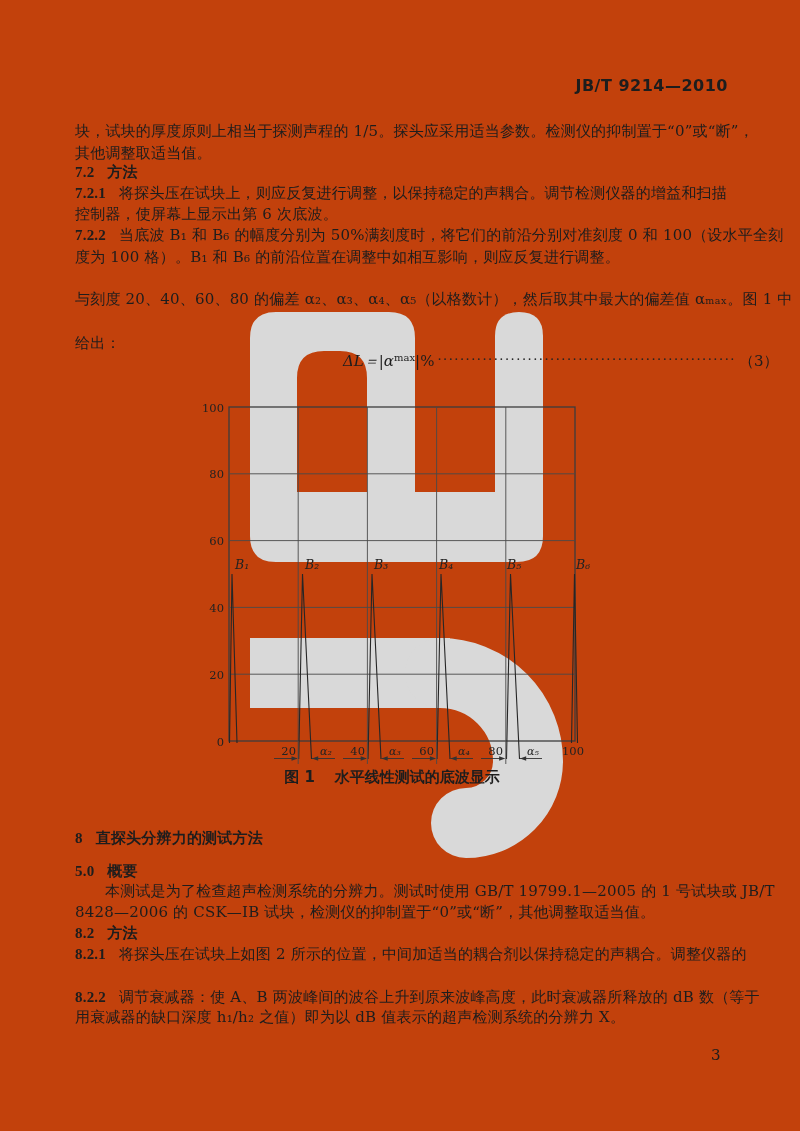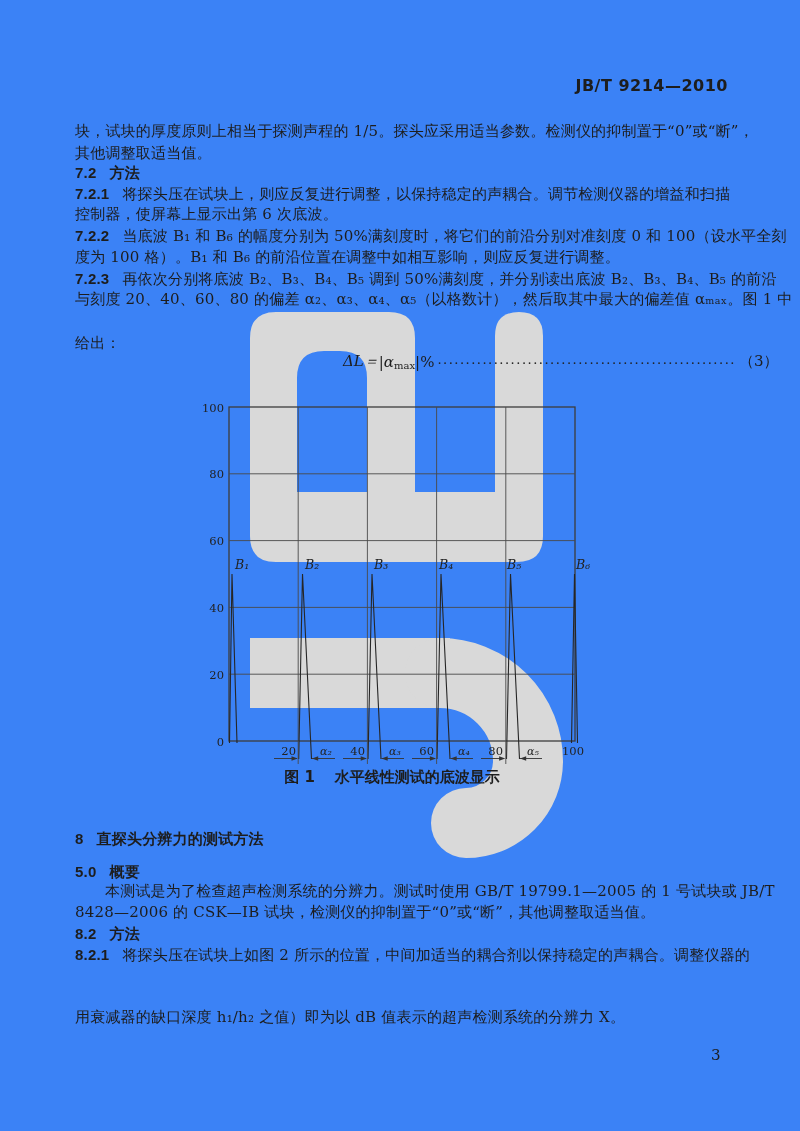--- a/index.html
+++ b/index.html
@@ -1,45 +1,45 @@
 <!DOCTYPE html>
 <html><head>
 <meta charset="utf-8">
 <style>
   html,body { margin:0; padding:0; background:#e8e8e8; }
   .page {
     position:relative; width:800px; height:1131px; margin:0 auto;
-    background:#3b82f6; overflow:hidden;
+    background:#c2410c; overflow:hidden;
     font-family:"DejaVu Serif","Liberation Serif",serif;
     color:#1d1d1d;
   }
   .wm { position:absolute; left:0; top:0; }
   .hdr {
     position:absolute; top:76px; right:72px;
     font-family:"DejaVu Sans","Liberation Sans",sans-serif;
     font-weight:bold; font-size:16px; letter-spacing:0.5px;
   }
   .tline {
     position:absolute; left:75px; width:660px;
     font-size:15px; line-height:19px; letter-spacing:0.2px;
     white-space:nowrap;
   }
   .indent { padding-left:30px; }
   .cnum {
-    font-family:Liberation Sans, sans-serif;
+    font-family:Liberation Serif, serif;
     font-weight:bold; margin-right:13px;
   }
   .chead {
     font-family:"DejaVu Sans","Liberation Sans",sans-serif;
     font-weight:bold;
     text-align:right;
   }
   .formula {
     position:absolute; left:343px; top:352px;
-    font-size:15px; display:flex; align-items:flex-end;
+    font-size:15px; display:flex; align-items:flex-start;
   }
   .formula .var { font-style:italic; }
   .formula sub { font-size:10px; }
   .formula .dots { font-size:13px; letter-spacing:1.5px; margin:0 3px; color:#222; }
   .chart-wrap { position:absolute; left:185px; top:396px; }
   .caption {
     position:absolute; left:0; top:768px; width:784px; text-align:center;
     font-family:"DejaVu Sans","Liberation Sans",sans-serif;
     font-weight:bold; font-size:15px;
   }
@@ -69,21 +69,20 @@
   <div class="tline" style="top:144px"><span>其他调整取适当值。</span></div>
 
   <div class="tline" style="top:163px"><span class="cnum">7.2</span><span class="chead">方法</span></div>
 
   <div class="tline" style="top:184px"><span class="cnum">7.2.1</span><span>将探头压在试块上，则应反复进行调整，以保持稳定的声耦合。调节检测仪器的增益和扫描</span></div>
   <div class="tline" style="top:205px"><span>控制器，使屏幕上显示出第 6 次底波。</span></div>
 
   <div class="tline" style="top:226px"><span class="cnum">7.2.2</span><span>当底波 B₁ 和 B₆ 的幅度分别为 50%满刻度时，将它们的前沿分别对准刻度 0 和 100（设水平全刻</span></div>
   <div class="tline" style="top:248px"><span>度为 100 格）。B₁ 和 B₆ 的前沿位置在调整中如相互影响，则应反复进行调整。</span></div>
 
-  <div class="tline" style="top:269px"><span class="cnum">7.2.3</span><span>再依次分别将底波 B₂、B₃、B₄、B₅ 调到 50%满刻度，并分别读出底波 B₂、B₃、B₄、B₅ 的前沿</span></div>
   <div class="tline" style="top:290px"><span>与刻度 20、40、60、80 的偏差 α₂、α₃、α₄、α₅（以格数计），然后取其中最大的偏差值 αₘₐₓ。图 1 中</span></div>
   <div class="tline" style="top:334px"><span>给出：</span></div>
 
   <div class="formula">
     <span class="var">ΔL＝</span>
     <span class="var">|α</span>
     <sub>max</sub>
     <span>|%</span>
     <span class="dots">·····················································</span>
     <span>（3）</span>
@@ -184,17 +183,18 @@
   <div class="tline" style="top:829px"><span class="cnum">8</span><span class="chead">直探头分辨力的测试方法</span></div>
 
   <div class="tline" style="top:862px"><span class="cnum">5.0</span><span class="chead">概要</span></div>
   <div class="tline indent" style="top:882px"><span>本测试是为了检查超声检测系统的分辨力。测试时使用 GB/T 19799.1—2005 的 1 号试块或 JB/T</span></div>
   <div class="tline" style="top:903px"><span>8428—2006 的 CSK—IB 试块，检测仪的抑制置于“0”或“断”，其他调整取适当值。</span></div>
 
   <div class="tline" style="top:924px"><span class="cnum">8.2</span><span class="chead">方法</span></div>
 
   <div class="tline" style="top:945px"><span class="cnum">8.2.1</span><span>将探头压在试块上如图 2 所示的位置，中间加适当的耦合剂以保持稳定的声耦合。调整仪器的</span></div>
 
+  <div class="tline" style="top:988px"><span class="cnum">8.2.2</span><span>调节衰减器：使 A、B 两波峰间的波谷上升到原来波峰高度，此时衰减器所释放的 dB 数（等于</span></div>
   <div class="tline" style="top:1008px"><span>用衰减器的缺口深度 h₁/h₂ 之值）即为以 dB 值表示的超声检测系统的分辨力 X。</span></div>
 
   <div class="pagenum">3</div>
 
 </div>
 
 </body></html>

